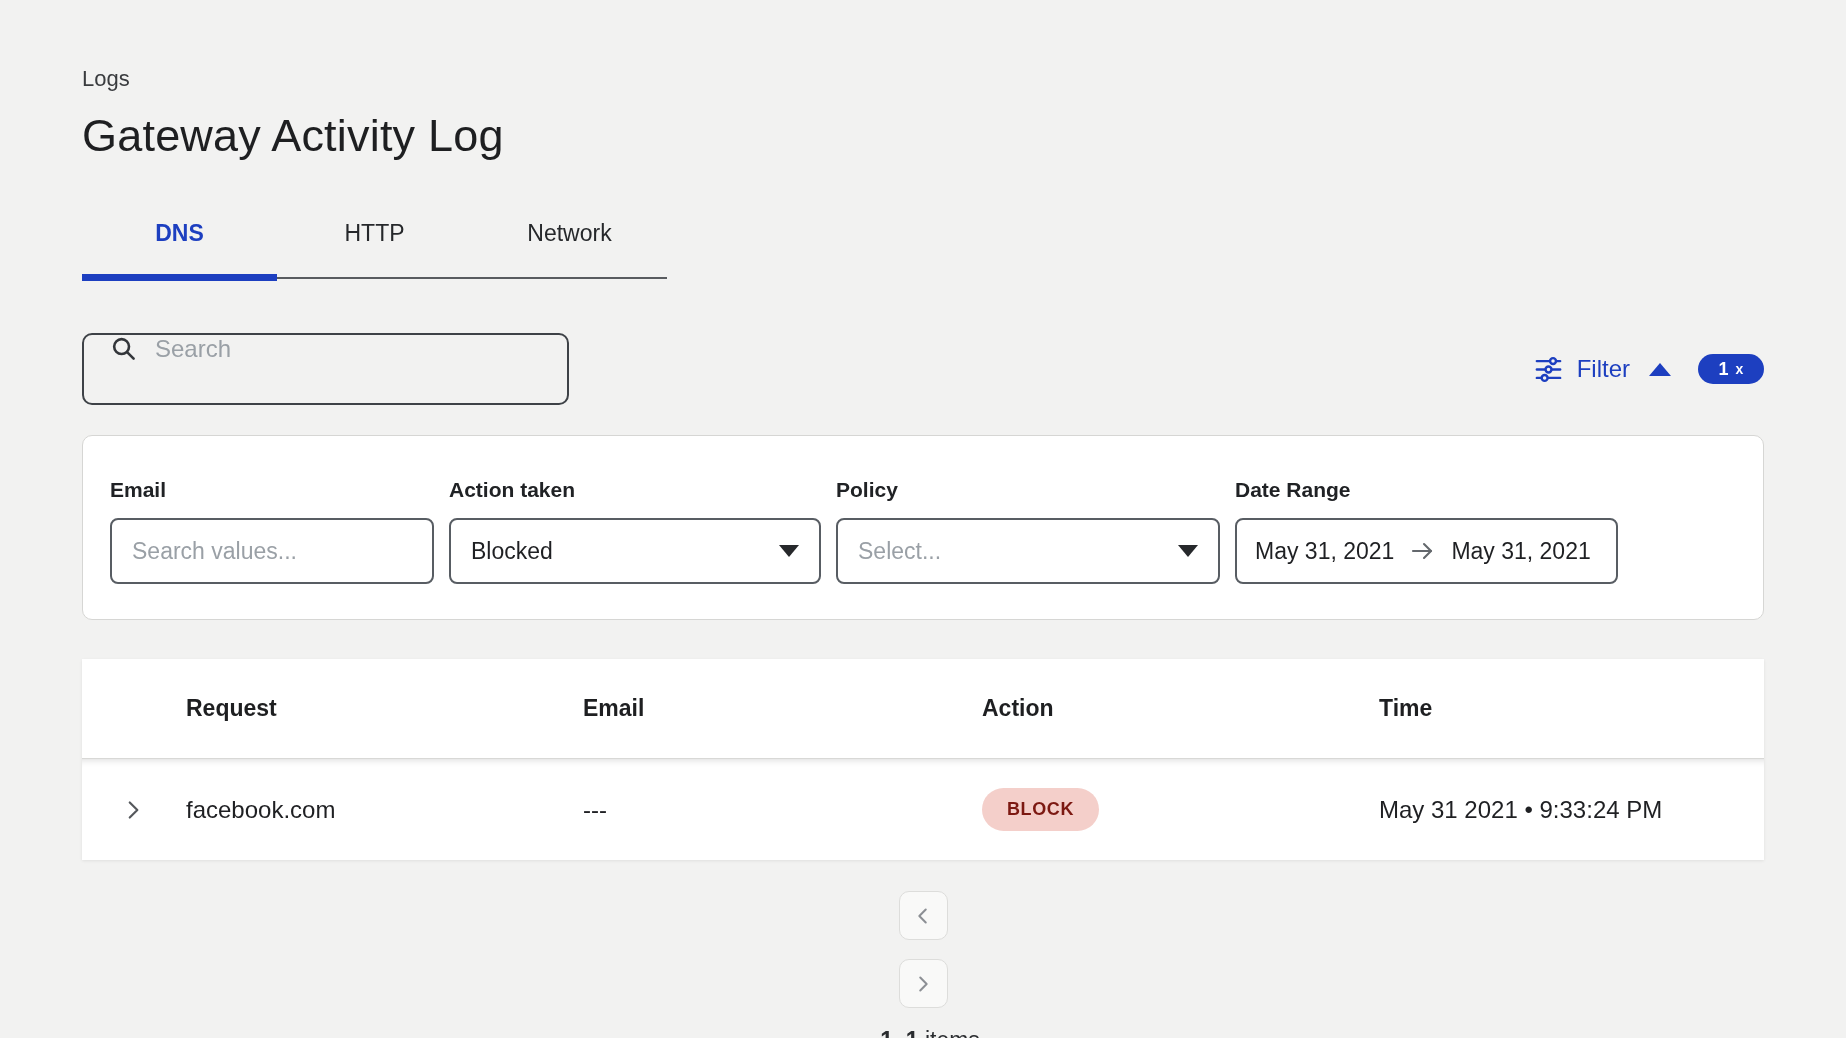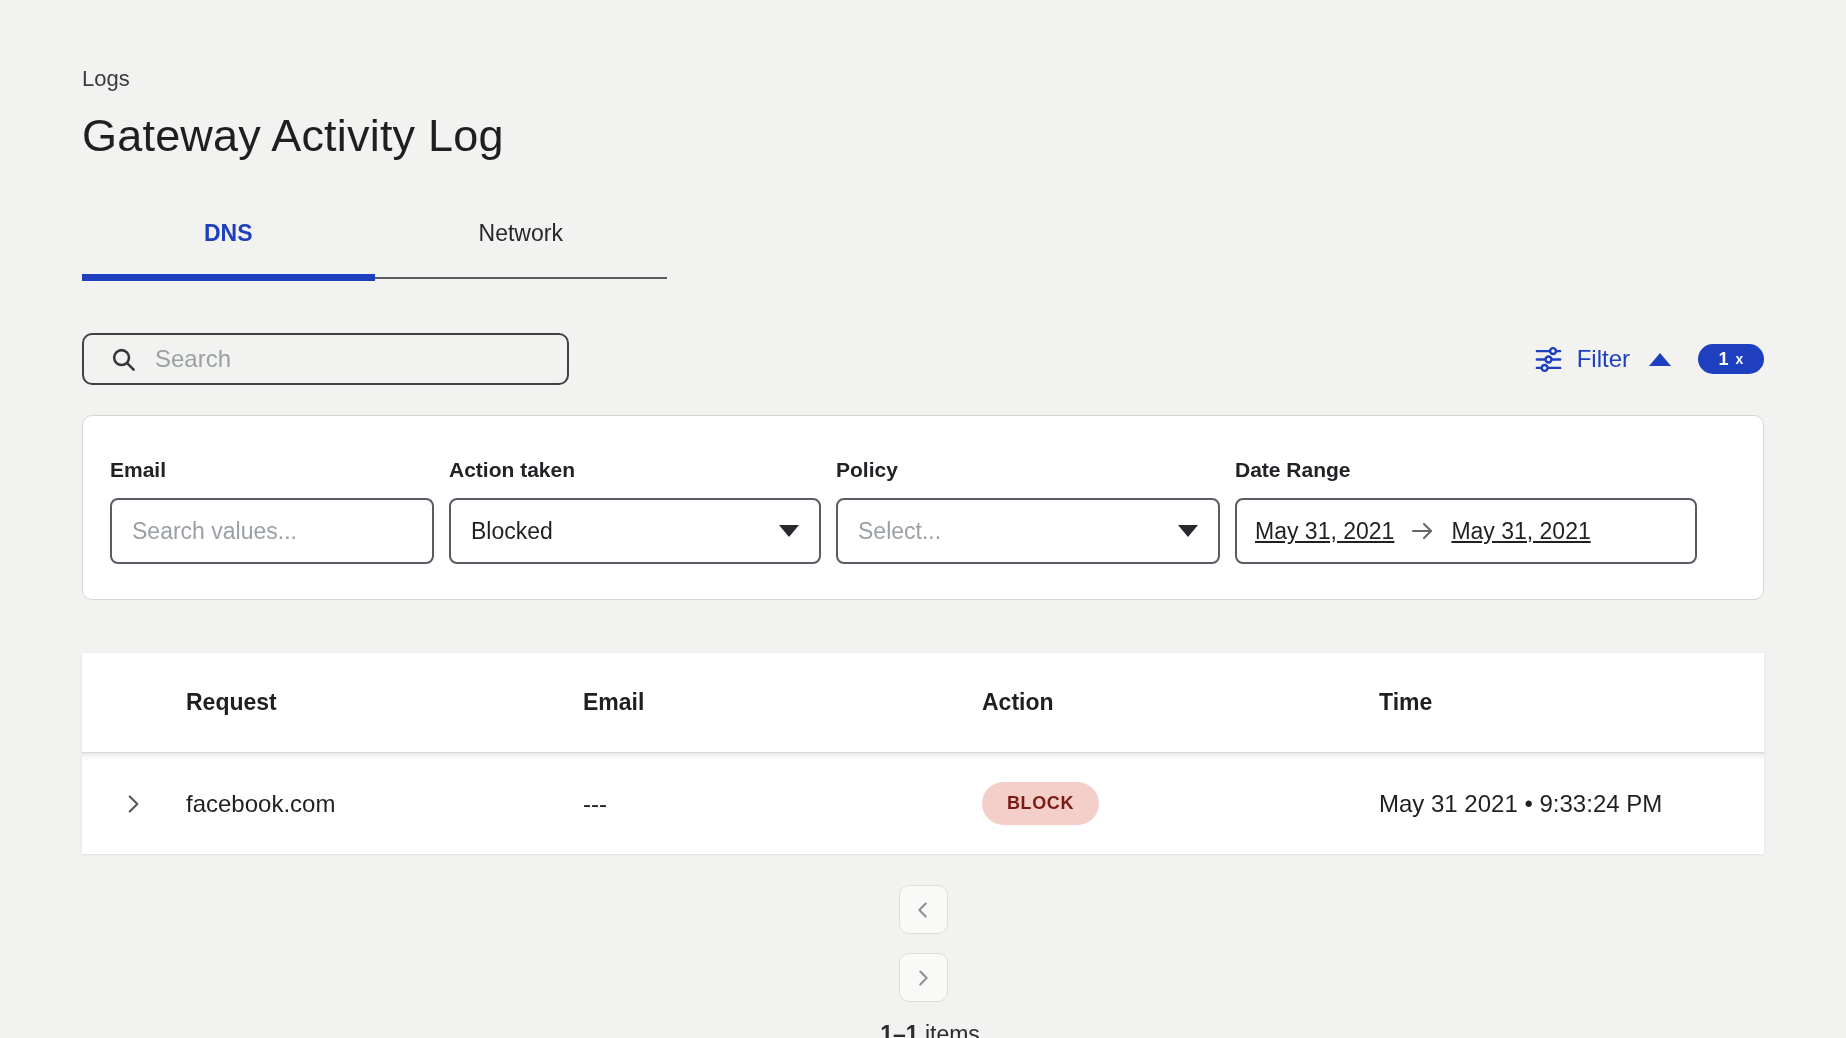--- a/index.html
+++ b/index.html
@@ -22,22 +22,22 @@
   .tab { position:relative; flex:1; text-align:center; font-size:23px; color:#26282b; padding-bottom:32px; cursor:pointer; }
   .tab.active { color:var(--accent_blue, #1d3fc0); font-weight:bold; }
   .tab.active::after {
     content:""; position:absolute; left:0; right:0; bottom:-2px; height:7px;
     background:var(--accent_blue, #1d3fc0); z-index:2;
   }
 
   
   .toolbar { display:flex; justify-content:space-between; align-items:center; margin-top:54px; }
   .search-box {
-    display:flex; align-items:center; gap:18px;
-    width:487px; height:52px; padding:0 26px;
+    display:flex; align-items:flex-start; gap:18px;
+    width:487px; height:72px; padding:0 26px;
     border:2px solid #3e4247; border-radius:10px; background:transparent;
   }
   .search-box input {
     flex:1; border:none; outline:none; background:transparent;
     font-family:"Liberation Sans", sans-serif; font-size:24px; color:#1f2023;
   }
   .search-box input::placeholder { color:#9aa0a6; }
 
   .filter-control { display:flex; align-items:center; gap:13px; cursor:pointer; }
   .filter-label { color:var(--accent_blue, #1d3fc0); font-weight:normal; font-size:24px; }
@@ -59,38 +59,38 @@
     margin-top:30px; background:#fff;
     border:1px solid #d6d6d4; border-radius:10px;
     padding:42px 27px 35px 27px;
     display:flex; gap:15px;
   }
   .field-label { font-weight:bold; font-size:21px; color:#202225; margin-bottom:16px; }
   .control {
     height:66px; border:2px solid #585d63; border-radius:8px; background:#fff;
     display:flex; align-items:center; padding:0 20px; font-size:23px; color:#1f2023;
   }
-  .w-email { width:324px; } .w-action { width:372px; } .w-policy { width:384px; } .w-date { width:462px;text-decoration:underline; }
+  .w-email { width:324px; } .w-action { width:372px; } .w-policy { width:384px; } .w-date { width:383px; }
   .control input {
     width:100%; border:none; outline:none; background:transparent;
     font-family:Liberation Sans, sans-serif; font-size:23px; color:#3b82f6;
   }
   .control input::placeholder { color:#9aa0a6; }
   .select { justify-content:space-between; cursor:pointer; }
   .select .placeholder { color:#9aa0a6; }
   .caret-down {
     width:0; height:0;
     border-left:10px solid transparent; border-right:10px solid transparent;
     border-top:12px solid #26282b;
   }
   .date-range { gap:16px; cursor:pointer; padding:0 18px; }
 
   
   .log-table {
-    margin-top:53px; background:#fff; border-radius:0;
+    margin-top:39px; background:#fff; border-radius:0;
     box-shadow:0 1px 3px rgba(0,0,0,0.08);
   }
   .thead, .trow {
     display:grid;
     grid-template-columns:102px 399px 399px 397px 1fr;
     align-items:center;
   }
   .thead { height:100px; font-weight:bold; font-size:23px; color:#1e1f21; border-bottom:1px solid #d8d8d6; }
   .trow { height:101px; font-size:24px; box-shadow:inset 0 9px 9px -9px rgba(0,0,0,0.18); }
   .expander-cell { display:flex; align-items:center; padding-left:38px; cursor:pointer; }
@@ -117,20 +117,23 @@
 <body>
 
 <div class="content">
 
   <div class="breadcrumb">Logs</div>
   <h1 class="page-title">Gateway Activity Log</h1>
 
   <div class="tabs">
     <div class="tab active">
       <span>DNS</span>
+    </div>
+    <div class="tab">
+      <span>HTTP</span>
     </div>
     <div class="tab">
       <span>Network</span>
     </div>
     <div class="tabs-baseline"></div>
   </div>
 
   <div class="toolbar">
     <div class="search-box">
       <span class="icon">

